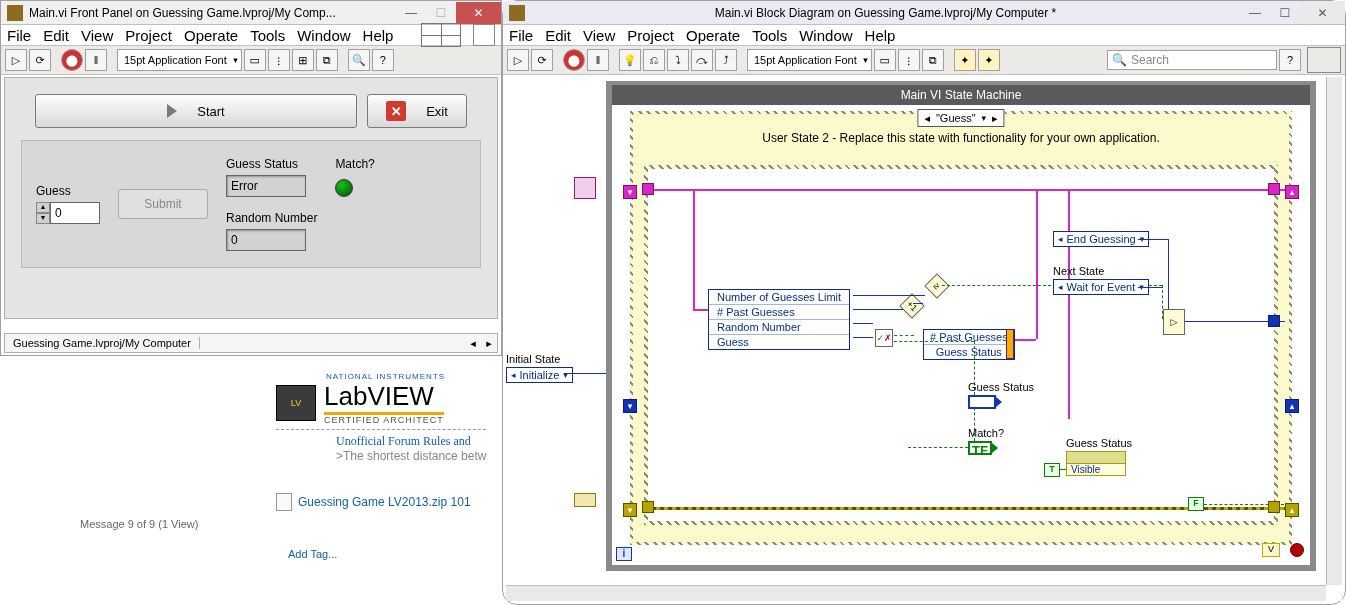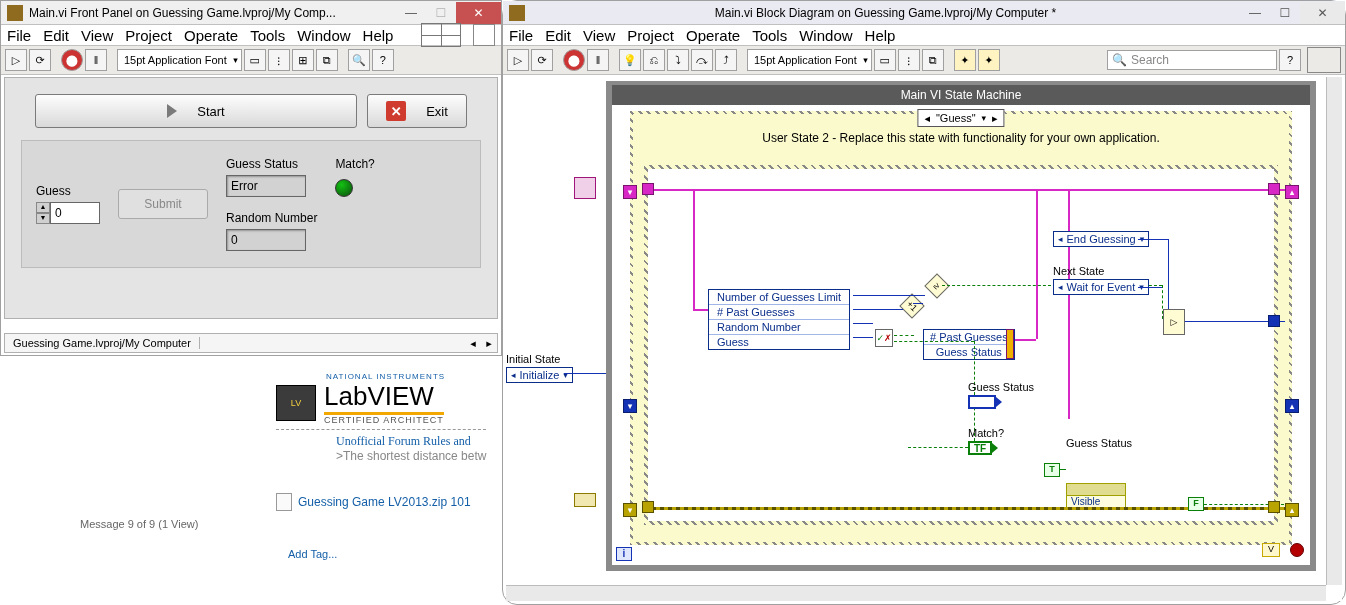--- a/index.html
+++ b/index.html
@@ -358,26 +358,26 @@
             <div class="wire h blue" style="left:490px;top:70px;width:30px;height:1px;"></div>
             <div class="wire v blue" style="left:520px;top:70px;height:70px;width:1px;"></div>
             <div class="wire h blue" style="left:490px;top:118px;width:24px;height:1px;"></div>
             <div class="wire h blue" style="left:537px;top:152px;width:100px;height:1px;"></div>
 
             <div class="indicator" style="left:320px; top:212px;">Guess Status</div>
             <div style="position:absolute; left:320px; top:226px; width:28px; height:14px; border:2px solid #1432b4; background:#fff;"></div>
             <div style="position:absolute; left:348px; top:228px; width:0; height:0; border-left:6px solid #1432b4; border-top:5px solid transparent; border-bottom:5px solid transparent;"></div>
 
             <div class="indicator" style="left:320px; top:258px;">Match?</div>
-            <div style="position:absolute; left:320px; top:272px; width:24px; height:14px; border:2px solid #0a7f0a; color:#0a7f0a; font-size:10px; text-align:center; font-weight:bold;"><span>TF</span></div>
+            <div style="position:absolute; left:320px; top:272px; width:24px; height:14px; border:2px solid #0a7f0a; color:#0a7f0a; font-size:13px; text-align:center; font-weight:bold;"><span>TF</span></div>
             <div style="position:absolute; left:344px; top:274px; width:0; height:0; border-left:6px solid #0a7f0a; border-top:5px solid transparent; border-bottom:5px solid transparent;"></div>
             <div style="position:absolute; left:260px; top:278px; width:60px; height:1px; border-top:1px dashed #0a7f0a;"></div>
 
             <div class="label" style="left:418px; top:268px;">Guess Status</div>
-            <div class="prop-node" style="left:418px; top:282px; width:60px;margin-top:32px;">
+            <div class="prop-node" style="left:418px; top:282px; width:60px;">
               <div class="hdr"></div>
               <div class="cell">Visible</div>
             </div>
             <div class="t-const" style="left:396px; top:294px;"><span>T</span></div>
             <div style="position:absolute; left:412px; top:300px; width:6px; height:1px; border-top:1px dashed #0a7f0a;"></div>
 
             <div class="wire ylw" style="left:0; top:338px; width:640px;"></div>
 
             <div class="fnode"><span>F</span></div>
             <div style="position:absolute; left:556px; bottom:16px; width:80px; height:1px; border-top:1px dashed #0a7f0a;"></div>

